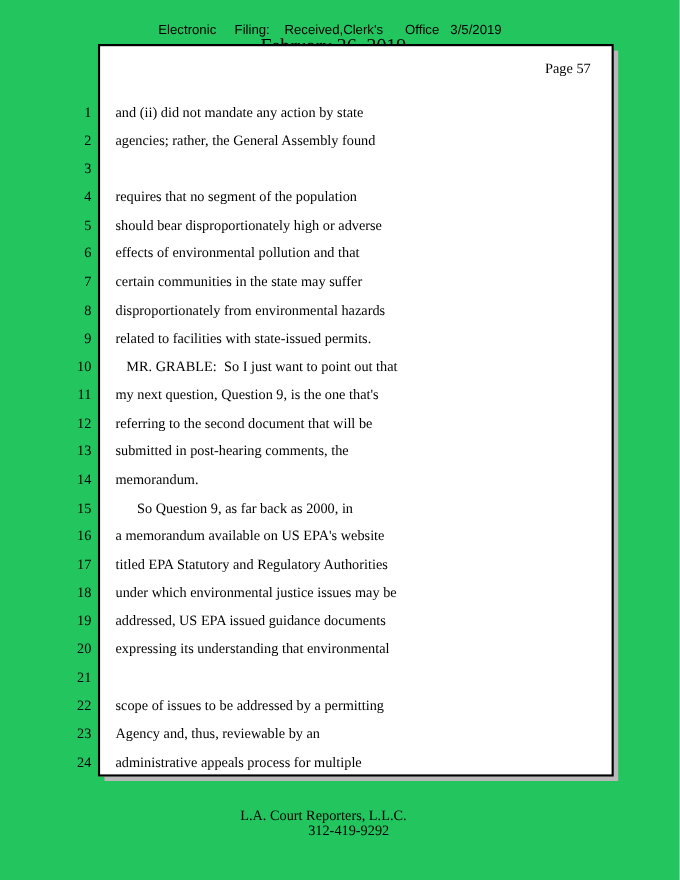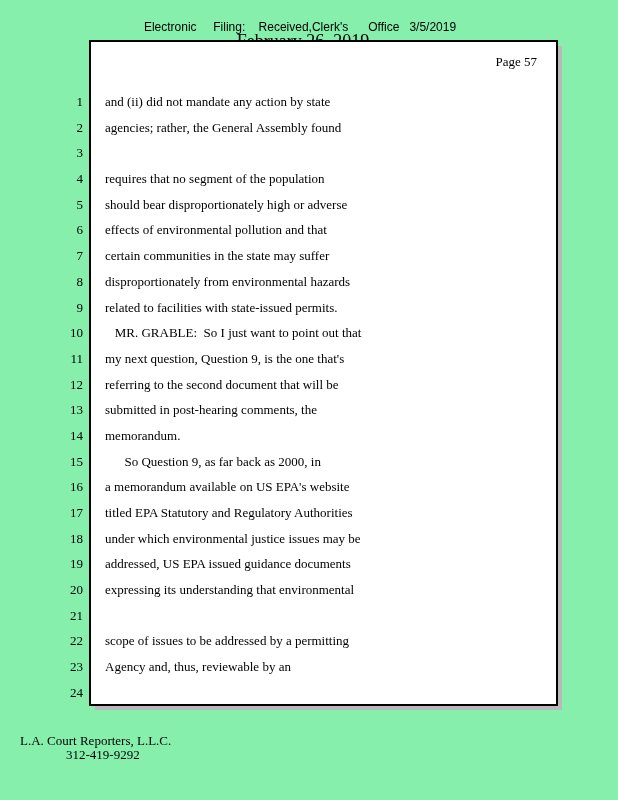--- a/index.html
+++ b/index.html
@@ -4,21 +4,21 @@
 <style>
   html, body {
     margin: 0;
     padding: 0;
     background: #ffffff;
   }
   .page {
     position: relative;
     width: 618px;
     height: 800px;
-    background: #86efac;
+    background: #22c55e;
     color: #000000;
     font-family: "Liberation Serif", "DejaVu Serif", serif;
     overflow: hidden;
   }
   
   .header {
     position: absolute;
     top: 21px;
     left: 0;
     width: 600px;
@@ -78,23 +78,23 @@
     line-height: 25.7px;
     white-space: pre;
     text-align: right;
   }
   
   .footer {
     position: absolute;
     top: 734px;
     left: 0;
     width: 588px;
+    text-align: center;
     font-size: 13px;
     line-height: 14px;
-    padding-left: 20px;
   }
   .footer .phone {
     margin-left: 46px;
   }
 </style>
 </head>
 <body>
 
 <div class="page">
 
@@ -193,20 +193,21 @@
       <div class="row">
         <span class="line-no">22</span>
         <span class="line-text">scope of issues to be addressed by a permitting</span>
       </div>
       <div class="row">
         <span class="line-no">23</span>
         <span class="line-text">Agency and, thus, reviewable by an</span>
       </div>
       <div class="row">
         <span class="line-no">24</span>
+        <span class="line-text">administrative appeals process for multiple</span>
       </div>
     </div>
 
   <div class="footer">
     <div class="company">L.A. Court Reporters, L.L.C.</div>
     <div class="phone">312-419-9292</div>
   </div>
 
 </div>
 

